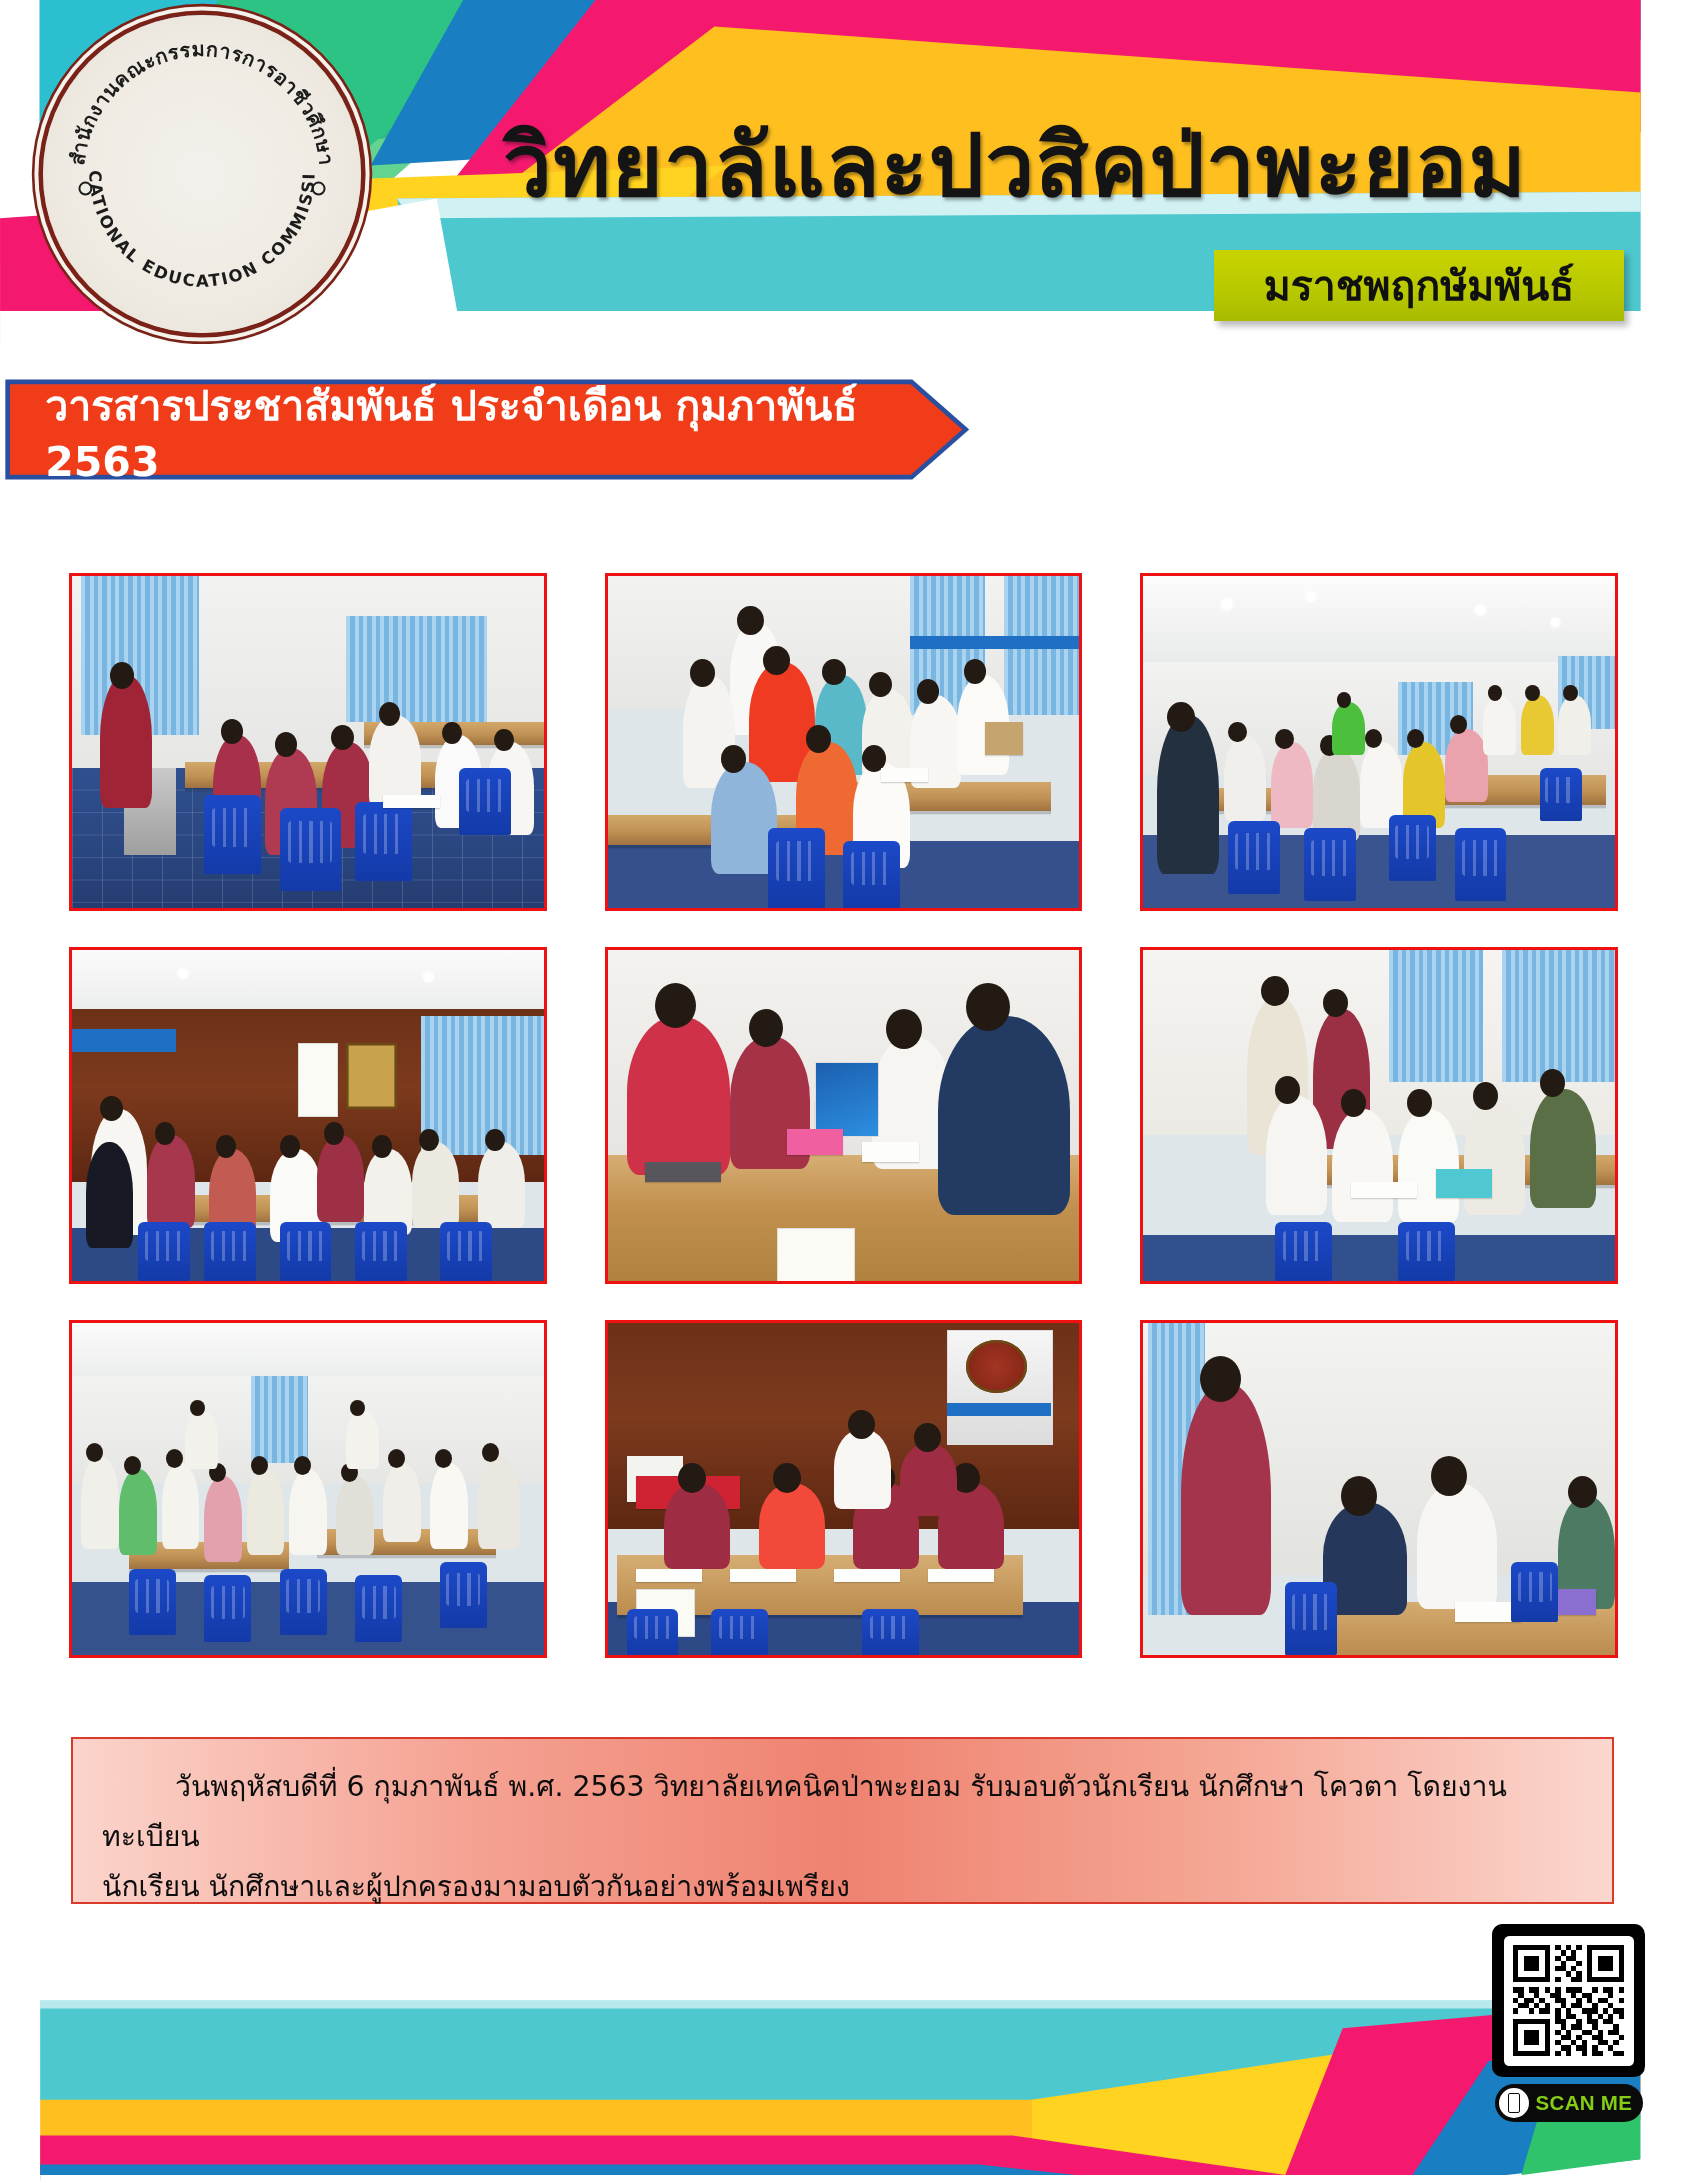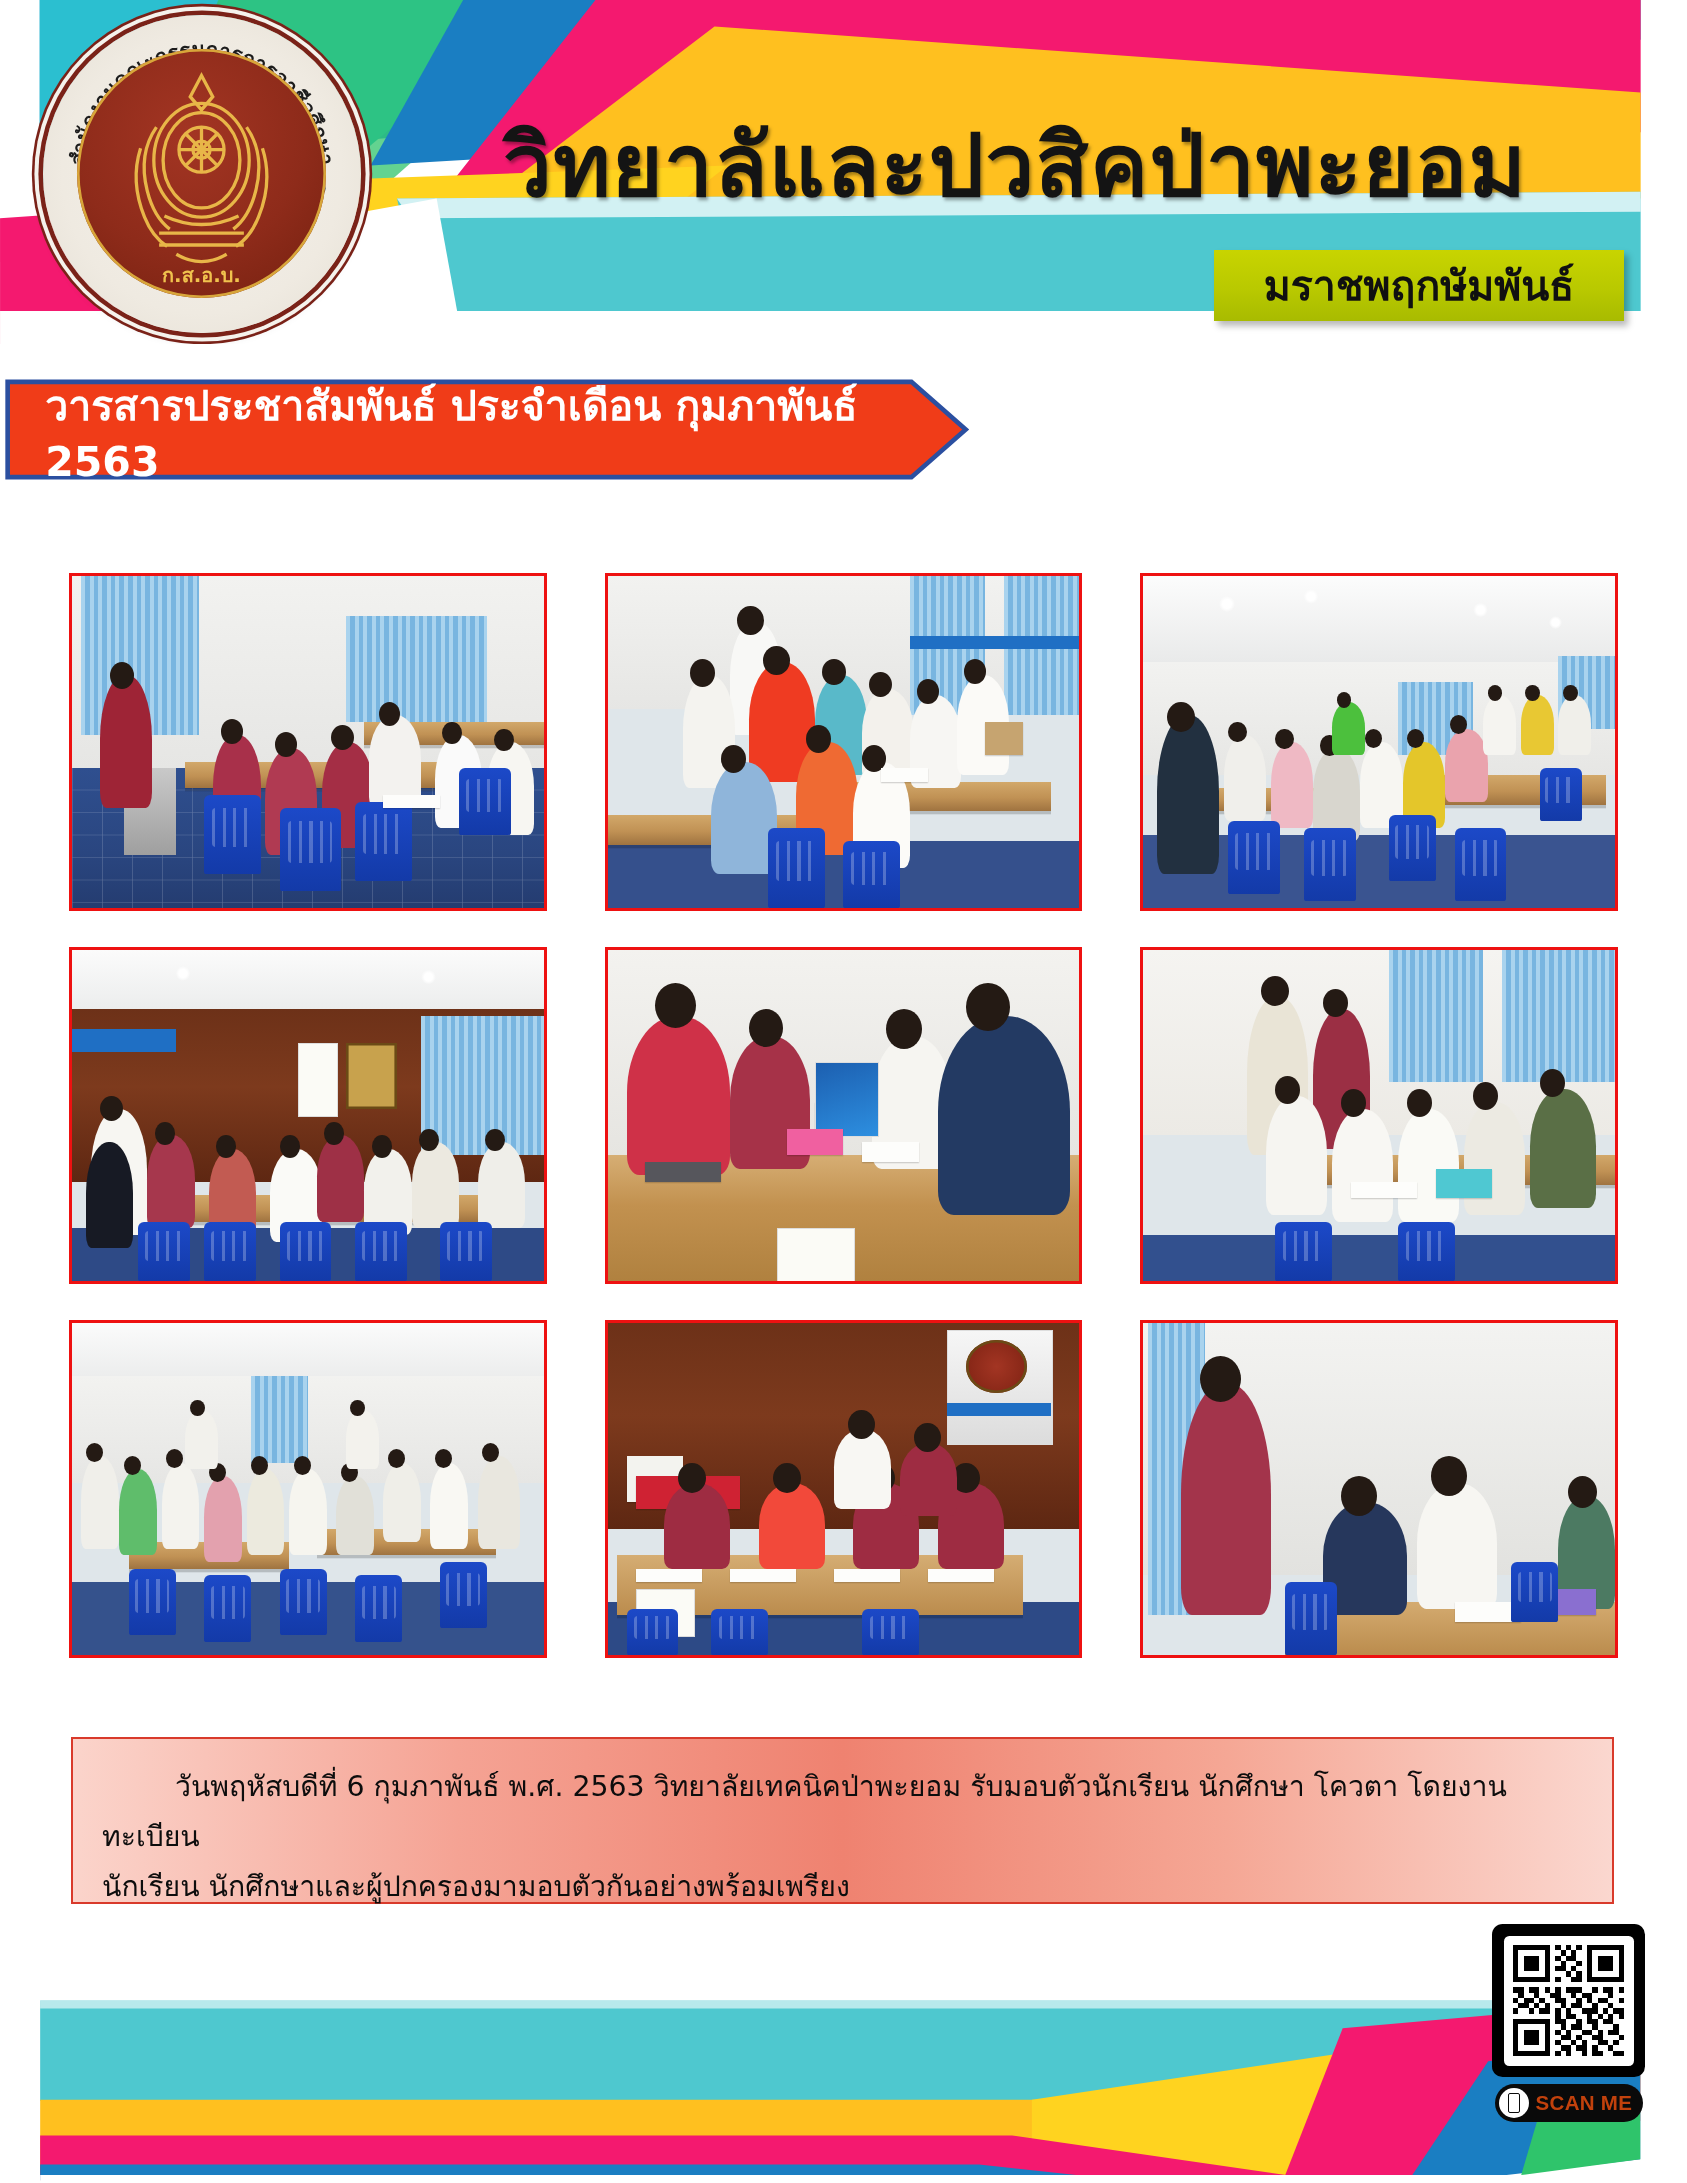--- a/index.html
+++ b/index.html
@@ -86,21 +86,21 @@
   .qr-wrap{position:absolute;left:1492px;top:1924px;width:153px;height:205px;}
   .qr-card{position:absolute;left:0;top:0;width:153px;height:153px;background:#000;border-radius:10.6px;
       display:flex;align-items:center;justify-content:center;}
   .qr-inner{width:130px;height:130px;background:#fff;border-radius:5.3px;display:flex;align-items:center;justify-content:center;}
   .qr-px{width:111px;height:111px;}
   .scan-pill{position:absolute;left:2.6px;top:160px;width:148px;height:38px;background:#0a0a0a;border-radius:19px;
       display:flex;align-items:center;}
   .scan-circ{width:30px;height:30px;border-radius:50%;background:#fff;margin-left:4.6px;
       display:flex;align-items:center;justify-content:center;}
   .scan-phone{width:10px;height:18.5px;border:1.7px solid #0a0a0a;border-radius:2px;}
-  .scan-label{flex:1;text-align:center;color:#c2410c;font-family:"Liberation Sans",sans-serif;
+  .scan-label{flex:1;text-align:center;color:#84cc16;font-family:"Liberation Sans",sans-serif;
       font-size:20.5px;font-weight:bold;letter-spacing:0.3px;padding-right:4px;}
 </style>
 </head>
 <body>
 
 <div class="header">
   <div class="hdr-canvas">
     <svg width="1687" height="344" viewBox="0 0 2550 520" xmlns="http://www.w3.org/2000/svg">
       <rect x="0" y="0" width="2550" height="520" fill="#ffffff"></rect>
 
@@ -131,40 +131,20 @@
       </defs>
       <text font-size="30" font-weight="bold" fill="#1c1c1c" letter-spacing="1">
         <textPath href="#arcTop" startOffset="50%" text-anchor="middle">สำนักงานคณะกรรมการการอาชีวศึกษา</textPath>
       </text>
       <text font-size="25" font-weight="bold" fill="#1c1c1c" letter-spacing="3">
         <textPath href="#arcBot" startOffset="50%" text-anchor="middle">VOCATIONAL EDUCATION COMMISSION</textPath>
       </text>
       <circle cx="64" cy="262" r="9" fill="none" stroke="#1c1c1c" stroke-width="3"></circle>
       <circle cx="416" cy="262" r="9" fill="none" stroke="#1c1c1c" stroke-width="3"></circle>
     </svg>
-    <div class="seal-inner">
-      <svg class="seal-emblem" viewBox="0 0 376 376" xmlns="http://www.w3.org/2000/svg">
-        <g fill="none" stroke="#e8b648" stroke-width="5">
-          <path d="M188 40 L205 72 L188 92 L171 72 Z"></path>
-          <ellipse cx="188" cy="168" rx="72" ry="86"></ellipse>
-          <ellipse cx="188" cy="168" rx="58" ry="72"></ellipse>
-          <circle cx="188" cy="152" r="34"></circle>
-          <circle cx="188" cy="152" r="13"></circle>
-          <path d="M188 118 L188 186 M154 152 L222 152 M164 128 L212 176 M212 128 L164 176"></path>
-          <path d="M120 118 q-28 40 -14 96 q10 40 34 58"></path>
-          <path d="M256 118 q28 40 14 96 q-10 40 -34 58"></path>
-          <path d="M96 150 q-16 50 6 104 q12 30 34 44"></path>
-          <path d="M280 150 q16 50 -6 104 q-12 30 -34 44"></path>
-          <path d="M132 252 q56 26 112 0"></path>
-          <path d="M124 278 L252 278 M124 296 L252 296"></path>
-          <path d="M150 310 q38 22 76 0"></path>
-        </g>
-        <text x="188" y="352" text-anchor="middle" font-size="30" font-weight="bold" fill="#f0c24e" font-family="DejaVu Sans, sans-serif">ก.ส.อ.บ.</text>
-      </svg>
-    </div>
   </div>
 
   <div class="college-title">วิทยาลัและปวสิคป่าพะยอม</div>
 
   <div class="pr-badge">
     <span>มราชพฤกษัมพันธ์</span>
   </div>
 </div>
 
 <div class="title-arrow">

